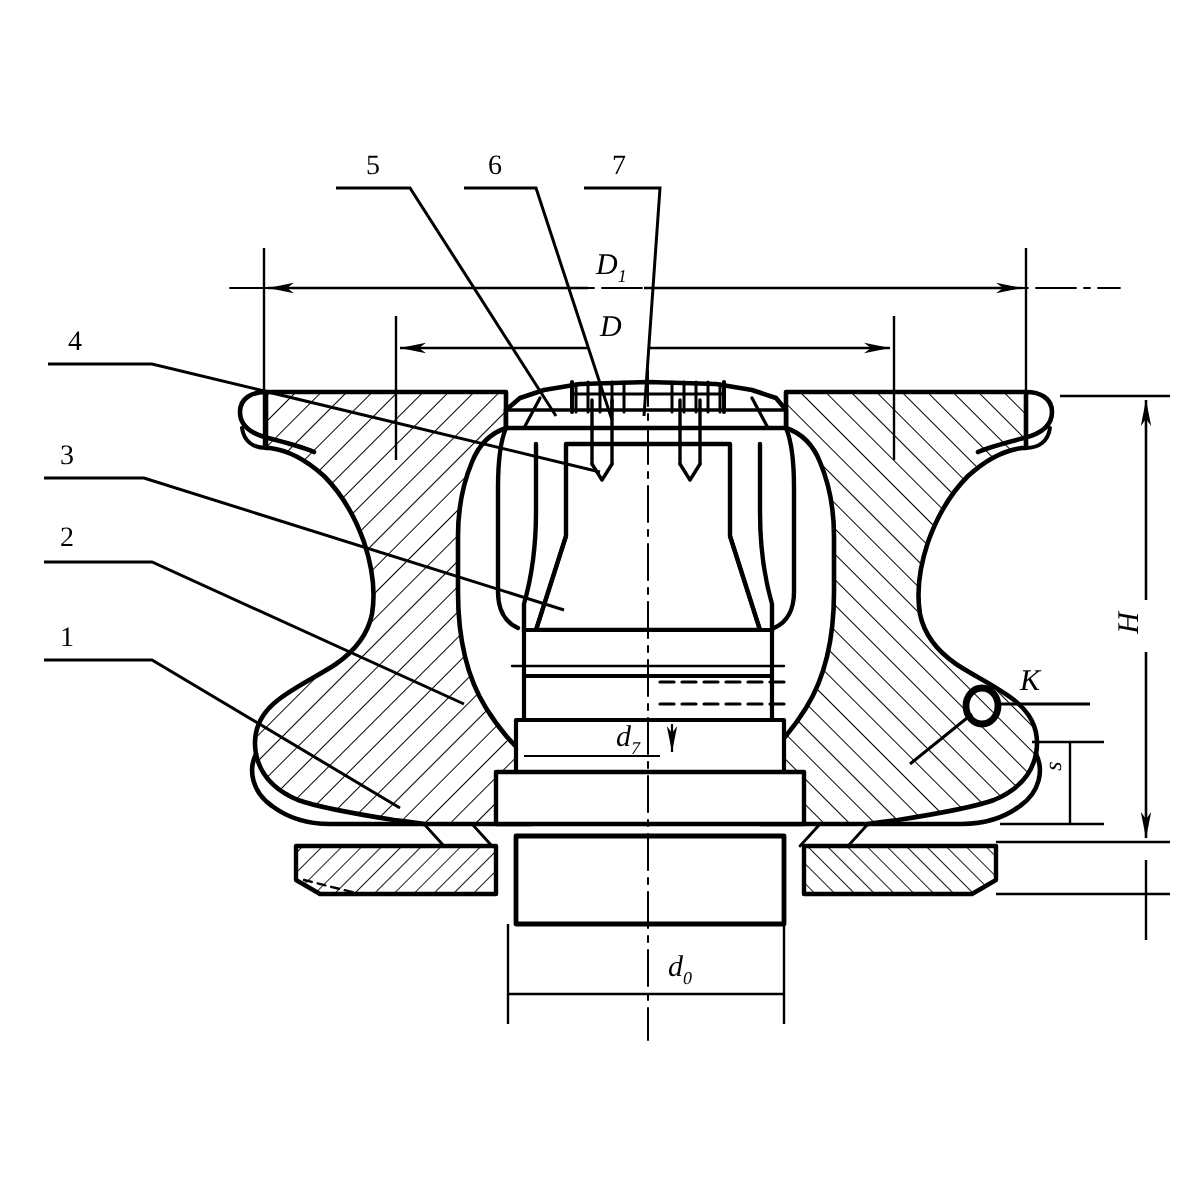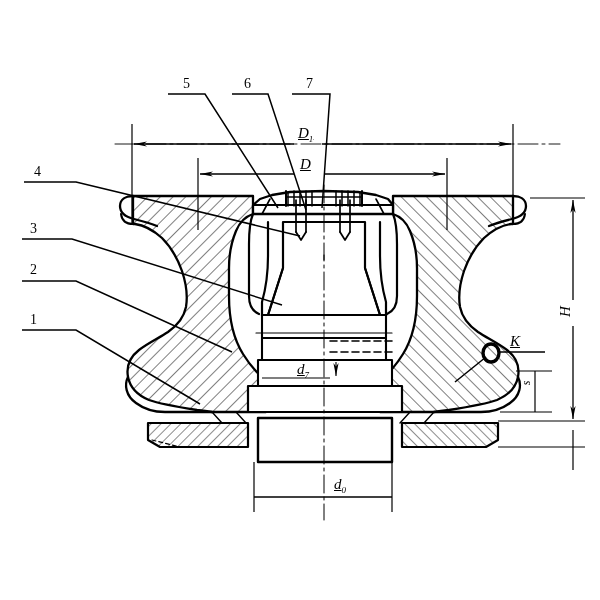--- a/index.html
+++ b/index.html
@@ -13,21 +13,21 @@
   }
   #drawing{position:absolute;left:0;top:0;width:600px;height:600px;}
   .lbl{
     position:absolute;
     font-family:"Liberation Serif", serif;
     color:#000;
     white-space:nowrap;
     line-height:1;
   }
   .callout-num{font-size:14px;font-style:normal;}
-  .dim-lbl{font-size:15px;font-style:italic;text-decoration:underline;}
+  .dim-lbl{font-size:15px;font-style:italic;}
   .dim-lbl sub{font-size:9px;font-style:italic;}
   .dim-lbl-rot{font-size:15px;font-style:italic;transform-origin:center center;}
 </style>
 </head>
 <body>
 
 <div id="page">
 
   <svg id="drawing" viewBox="0 0 600 600" xmlns="http://www.w3.org/2000/svg">
     <defs>
@@ -236,19 +236,19 @@
   <span class="lbl callout-num" style="left:306px;top:77px;">7</span>
 
   <span class="lbl dim-lbl" style="left:298px;top:126px;"><i>D</i><sub>1</sub></span>
 
   <span class="lbl dim-lbl" style="left:300px;top:157px;"><i>D</i></span>
 
   <span class="lbl dim-lbl-rot" style="left:560px;top:304px;transform:rotate(-90deg);"><i>H</i></span>
 
   <span class="lbl dim-lbl-rot" style="left:524px;top:377px;font-size:12px;transform:rotate(-90deg);"><i>s</i></span>
 
-  <span class="lbl dim-lbl" style="left:297px;top:362px;"><i>d</i><sub>7</sub></span>
+  <span class="lbl dim-lbl" style="left:308px;top:362px;"><i>d</i><sub>7</sub></span>
 
   <span class="lbl dim-lbl" style="left:310px;top:477px;margin-left:24px;"><i>d</i><sub>0</sub></span>
 
   <span class="lbl dim-lbl" style="left:510px;top:334px;"><i>K</i></span>
 
 </div>
 
 </body></html>

